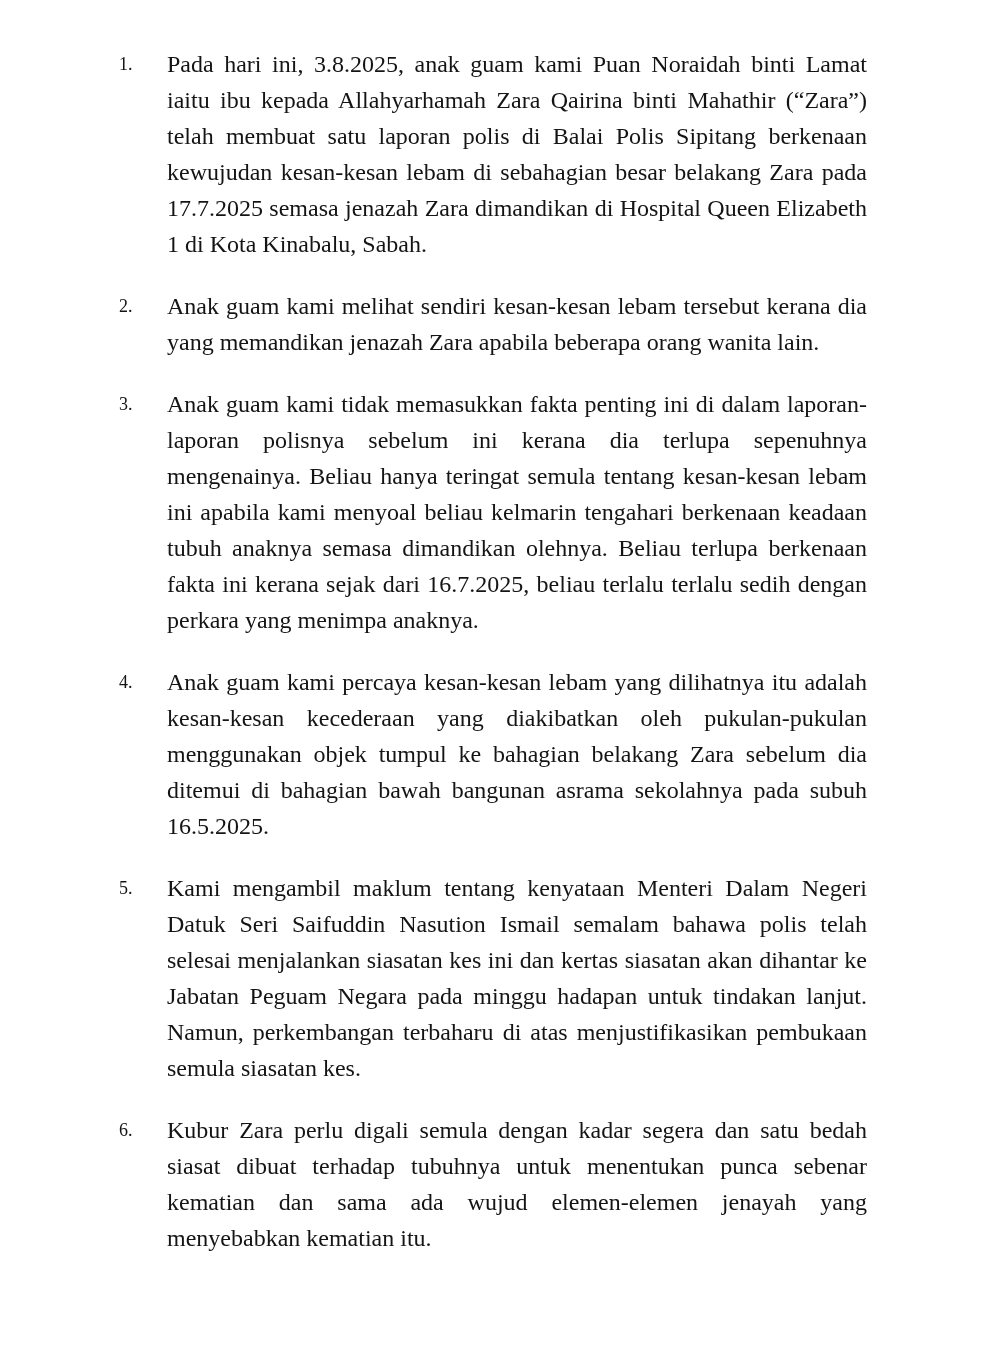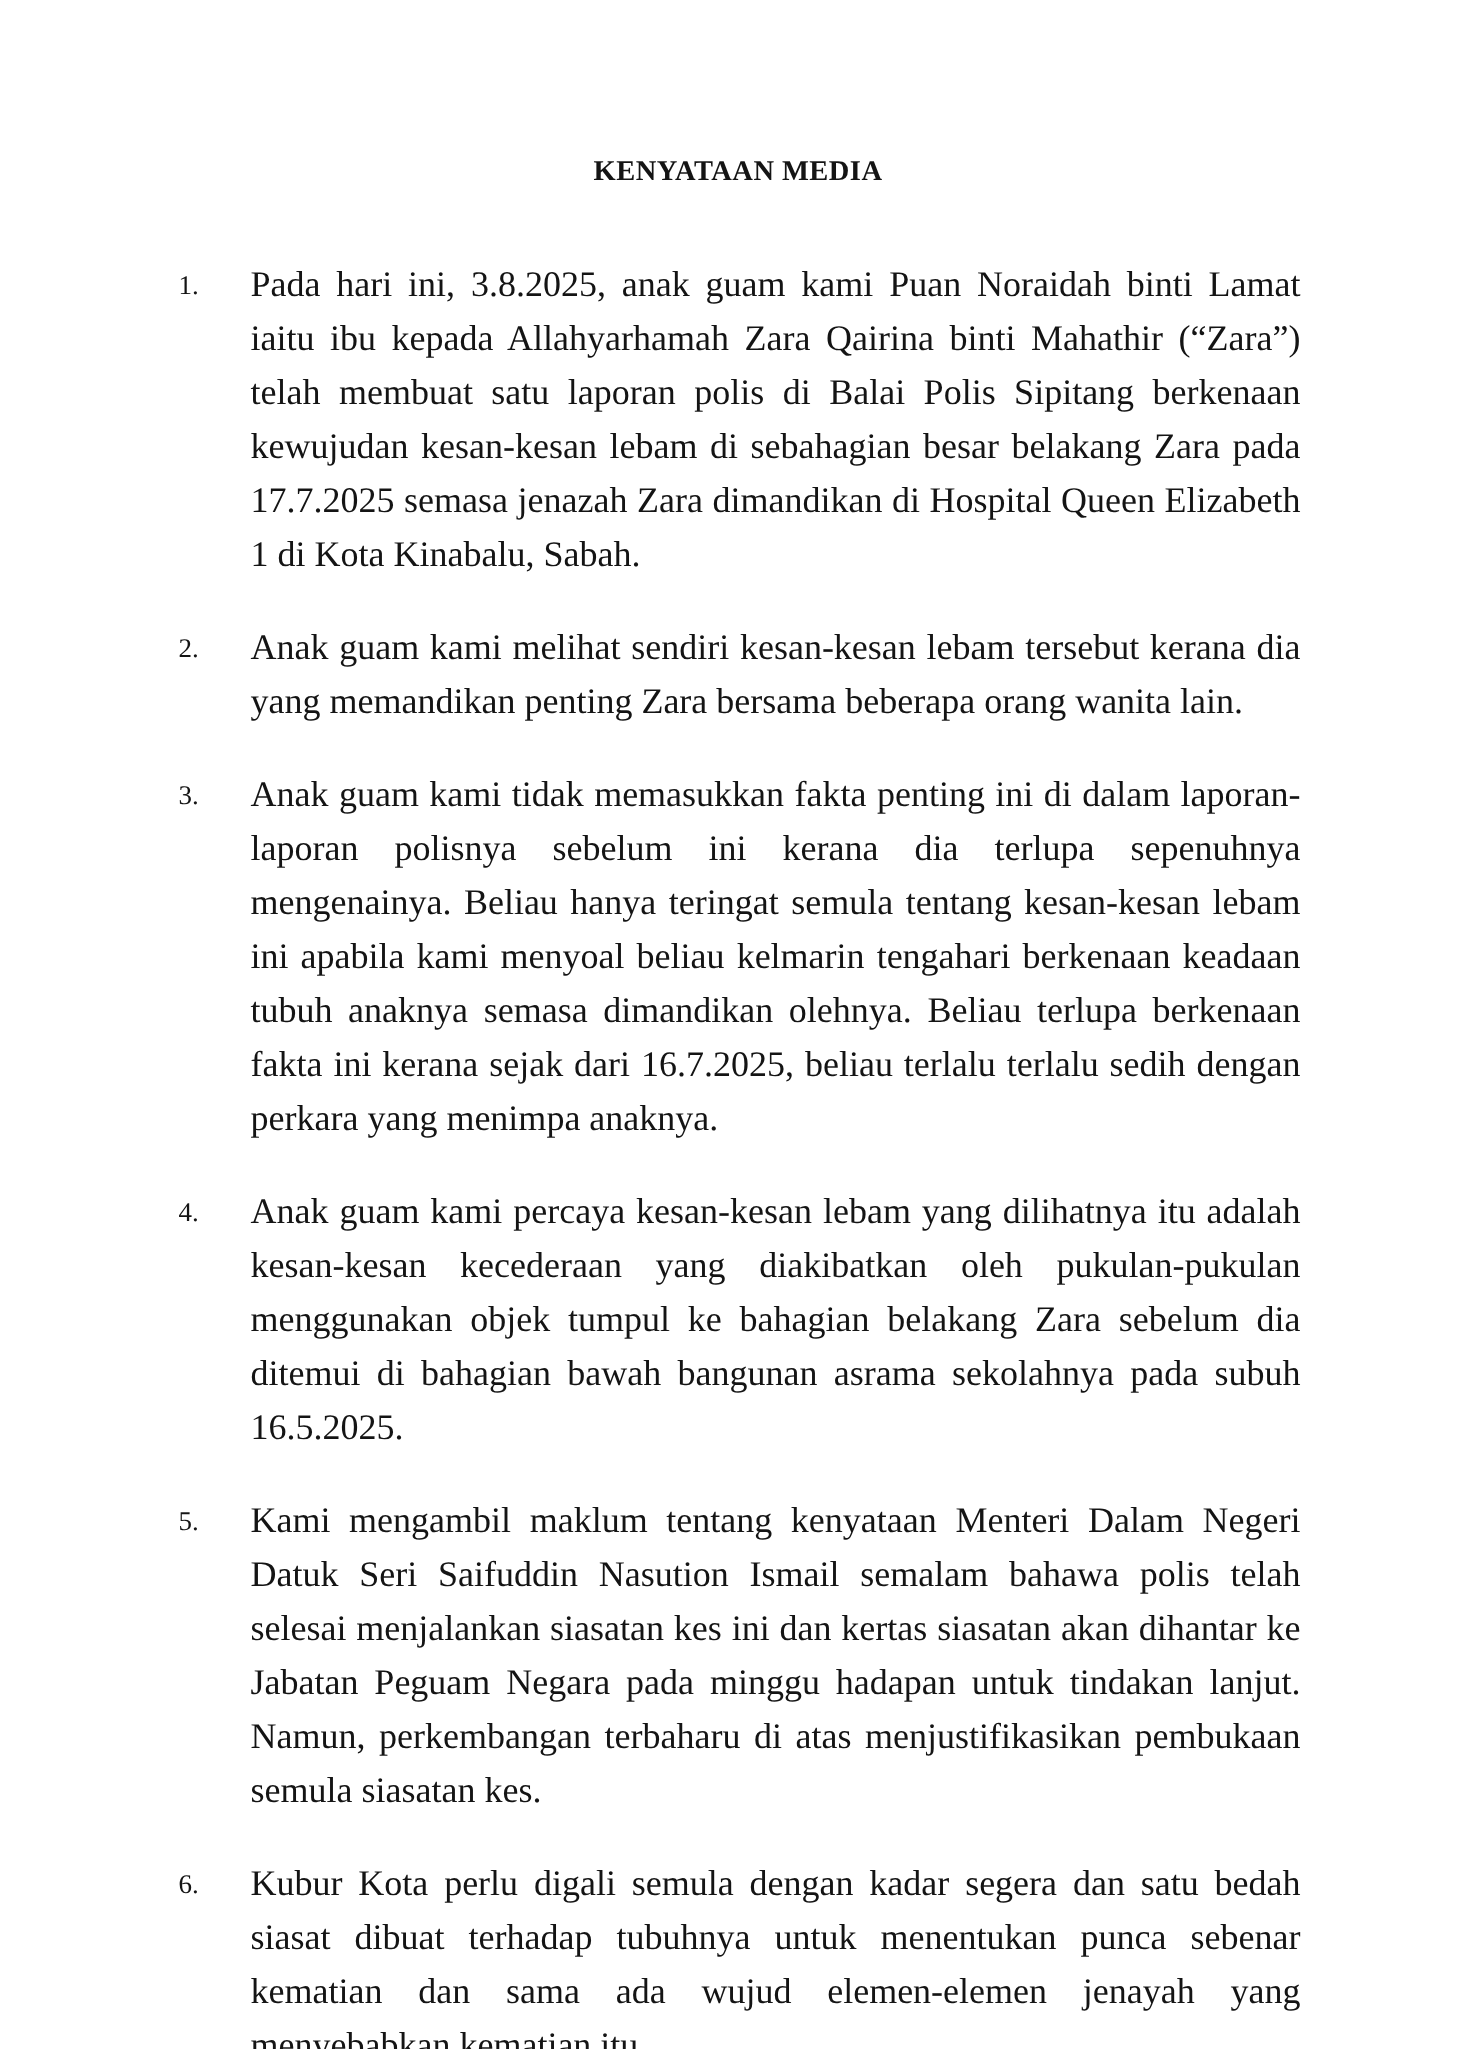--- a/index.html
+++ b/index.html
@@ -44,48 +44,47 @@
     font-size: 24px;
     line-height: 36px;
     text-align: justify;
   }
 </style>
 </head>
 <body>
 
 <div class="page">
 
-  <h1 class="doc-title">KENYATAAN MEDIA</h1>
 
   <div class="paragraphs">
 
     <div class="para">
       <div class="para-number">1.</div>
       <div class="para-text">Pada hari ini, 3.8.2025, anak guam kami Puan Noraidah binti Lamat iaitu ibu kepada Allahyarhamah Zara Qairina binti Mahathir (“Zara”) telah membuat satu laporan polis di Balai Polis Sipitang berkenaan kewujudan kesan-kesan lebam di sebahagian besar belakang Zara pada 17.7.2025 semasa jenazah Zara dimandikan di Hospital Queen Elizabeth 1 di Kota Kinabalu, Sabah.</div>
     </div>
 
     <div class="para">
       <div class="para-number">2.</div>
-      <div class="para-text">Anak guam kami melihat sendiri kesan-kesan lebam tersebut kerana dia yang memandikan penting Zara bersama beberapa orang wanita lain.</div>
+      <div class="para-text">Anak guam kami melihat sendiri kesan-kesan lebam tersebut kerana dia yang memandikan jenazah Zara apabila beberapa orang wanita lain.</div>
     </div>
 
     <div class="para">
       <div class="para-number">3.</div>
       <div class="para-text">Anak guam kami tidak memasukkan fakta penting ini di dalam laporan-laporan polisnya sebelum ini kerana dia terlupa sepenuhnya mengenainya. Beliau hanya teringat semula tentang kesan-kesan lebam ini apabila kami menyoal beliau kelmarin tengahari berkenaan keadaan tubuh anaknya semasa dimandikan olehnya. Beliau terlupa berkenaan fakta ini kerana sejak dari 16.7.2025, beliau terlalu terlalu sedih dengan perkara yang menimpa anaknya.</div>
     </div>
 
     <div class="para">
       <div class="para-number">4.</div>
       <div class="para-text">Anak guam kami percaya kesan-kesan lebam yang dilihatnya itu adalah kesan-kesan kecederaan yang diakibatkan oleh pukulan-pukulan menggunakan objek tumpul ke bahagian belakang Zara sebelum dia ditemui di bahagian bawah bangunan asrama sekolahnya pada subuh 16.5.2025.</div>
     </div>
 
     <div class="para">
       <div class="para-number">5.</div>
       <div class="para-text">Kami mengambil maklum tentang kenyataan Menteri Dalam Negeri Datuk Seri Saifuddin Nasution Ismail semalam bahawa polis telah selesai menjalankan siasatan kes ini dan kertas siasatan akan dihantar ke Jabatan Peguam Negara pada minggu hadapan untuk tindakan lanjut. Namun, perkembangan terbaharu di atas menjustifikasikan pembukaan semula siasatan kes.</div>
     </div>
 
     <div class="para">
       <div class="para-number">6.</div>
-      <div class="para-text">Kubur Kota perlu digali semula dengan kadar segera dan satu bedah siasat dibuat terhadap tubuhnya untuk menentukan punca sebenar kematian dan sama ada wujud elemen-elemen jenayah yang menyebabkan kematian itu.</div>
+      <div class="para-text">Kubur Zara perlu digali semula dengan kadar segera dan satu bedah siasat dibuat terhadap tubuhnya untuk menentukan punca sebenar kematian dan sama ada wujud elemen-elemen jenayah yang menyebabkan kematian itu.</div>
     </div>
 
   </div>
 </div>
 
 </body></html>

